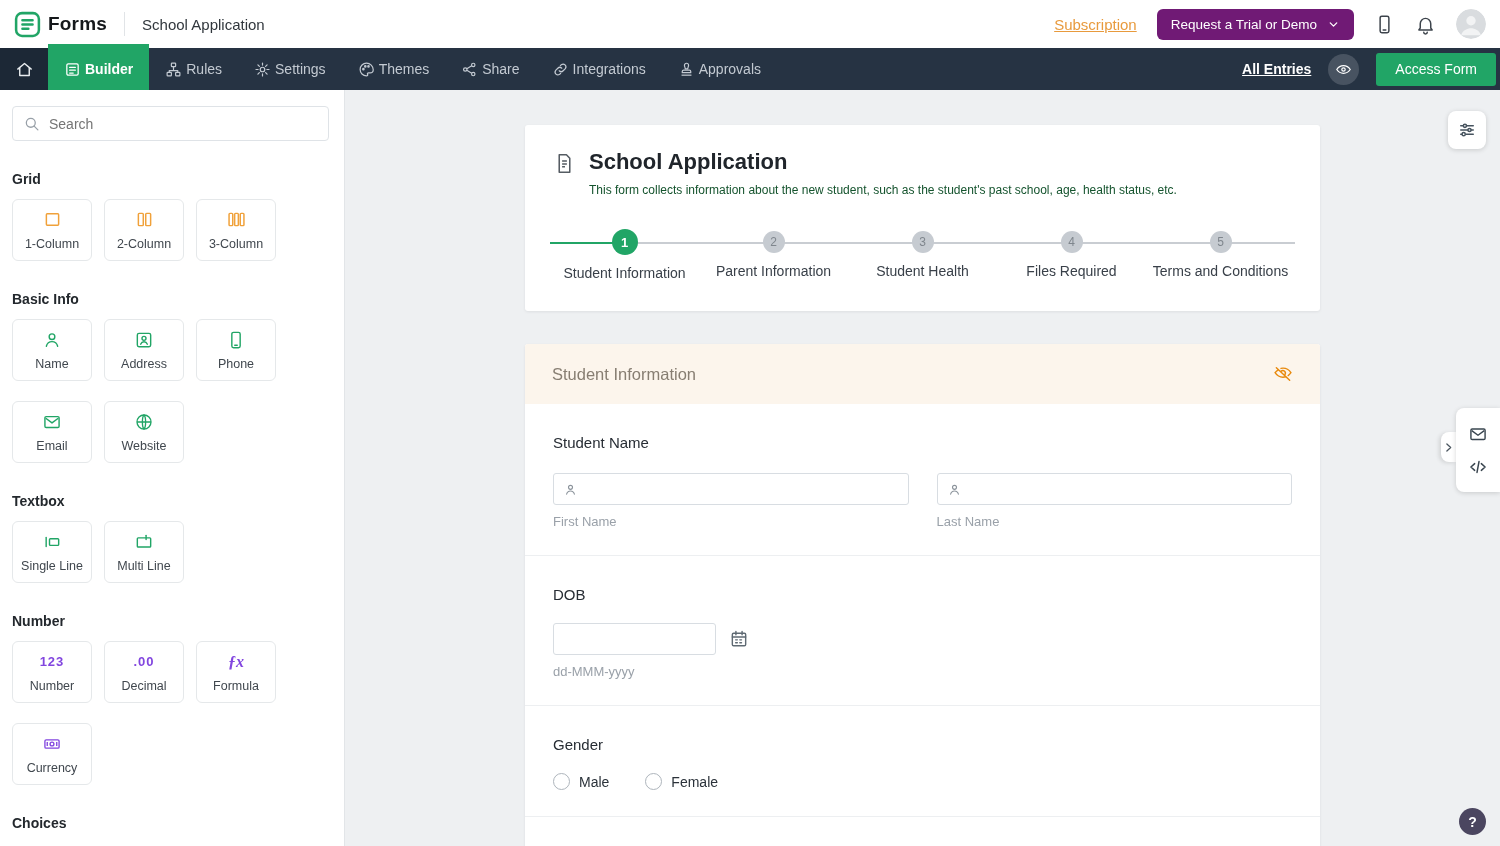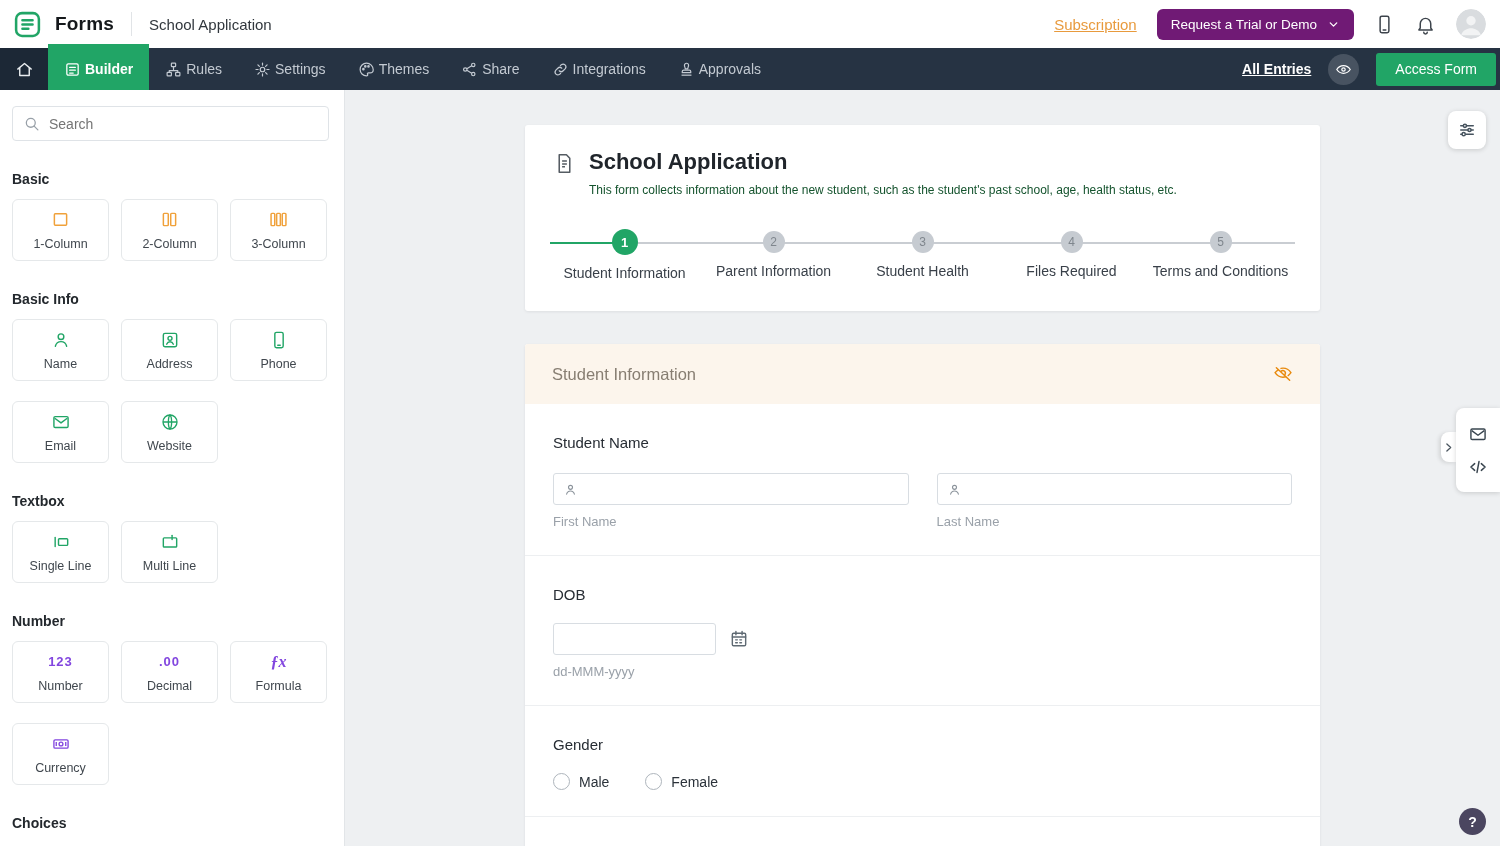--- a/index.html
+++ b/index.html
@@ -4,21 +4,21 @@
 <style>
   *{box-sizing:border-box;margin:0;padding:0}
   html,body{width:1500px;height:846px}
   body{font-family:"Liberation Sans","DejaVu Sans",sans-serif;color:#22272e;background:#fff;overflow:hidden}
   .app{position:relative;width:1500px;height:846px;overflow:hidden;display:flex;flex-direction:column;background:#fff}
   svg{display:block}
   button{font-family:inherit}
 
   
   .topbar{height:48px;flex:0 0 48px;display:flex;align-items:center;padding:0 14px;background:#fff}
-  .logo-wrap{display:flex;align-items:center;gap:14px;cursor:pointer}
+  .logo-wrap{display:flex;align-items:center;gap:7px;cursor:pointer}
   .app-name{font-size:19px;font-weight:700;color:#15181b;letter-spacing:.2px}
   .topbar-sep{width:1px;height:24px;background:#e1e4e7;margin:0 17px}
   .form-name-top{font-size:15px;color:#31373d}
   .topbar-right{margin-left:auto;display:flex;align-items:center;gap:20px}
   .subscription{font-size:15px;color:#e89a3d;text-decoration:underline;cursor:pointer;font-weight:500}
   .trial-btn{display:flex;align-items:center;gap:10px;background:#701a75;color:#fff;border:none;border-radius:6px;height:31px;padding:0 14px;font-size:13.5px;cursor:pointer}
   .icon-btn{background:none;border:none;color:#3d444c;cursor:pointer;padding:0;display:flex;align-items:center}
   .avatar{width:30px;height:30px;border-radius:50%;overflow:hidden;cursor:pointer;flex:0 0 30px}
 
   
@@ -35,21 +35,21 @@
   .content{flex:1;display:flex;height:756px;min-height:0}
   .sidebar{width:345px;flex:0 0 345px;background:#fff;border-right:1px solid #e2e5e8;overflow:hidden;padding-top:16px}
   .main{flex:1;background:#eef0f2;overflow:hidden;display:flex;flex-direction:column;align-items:center;padding-top:35px}
 
   
   .search-box{margin:0 15px 0 12px;height:35px;border:1px solid #dfe3e7;border-radius:4px;display:flex;align-items:center;padding:0 10px;gap:9px;color:#98a0a8;background:#fff}
   .search-box input{border:none;outline:none;font-size:14px;flex:1;color:#333;background:transparent;font-family:inherit}
   .fields-scroll{padding:0 15px 0 12px}
   .side-section-title{font-size:14px;font-weight:700;color:#23282d;margin-top:30px}
   .cards{display:flex;flex-wrap:wrap;gap:20px 12px;margin-top:12px}
-  .field-card{width:97px;height:62px;border:1px solid #e5e8ea;border-radius:6px;background:#fff;display:flex;flex-direction:column;align-items:center;justify-content:center;gap:7px;cursor:grab}
+  .field-card{width:80px;height:62px;border:1px solid #e5e8ea;border-radius:6px;background:#fff;display:flex;flex-direction:column;align-items:center;justify-content:center;gap:7px;cursor:grab}
   .field-card .flabel{font-size:12.5px;color:#40474e}
   .ic-orange{color:#f0a13a}
   .ic-green{color:#21a566}
   .ic-purple{color:#8246df}
   .icon-text{font-size:13px;font-weight:700;color:#8246df;letter-spacing:1px;line-height:20px;height:20px}
   .icon-text.fx{font-style:italic;font-family:"Liberation Serif","DejaVu Serif",serif;font-size:16px;letter-spacing:0}
 
   
   .form-header-card{width:795px;flex:0 0 auto;background:#fff;border-radius:3px;box-shadow:0 1px 3px rgba(27,31,35,.08)}
   .header-top{padding:24px 28px 14px;display:flex;gap:13px}
@@ -249,21 +249,21 @@
           <svg viewBox="0 0 24 24" width="17" height="17" fill="none" stroke="currentColor" stroke-width="1.8" stroke-linecap="round">
               <circle cx="11" cy="11" r="6.3"></circle>
               <path d="M15.7 15.7 21 21"></path>
             </svg>
         </span>
         <input type="text" placeholder="Search" style="">
       </div>
 
       <div class="fields-scroll">
 
-        <div class="side-section-title">Basic</div>
+        <div class="side-section-title">Grid</div>
         <div class="cards">
           <div class="field-card">
             <span class="ic-orange">
               <svg viewBox="0 0 24 24" width="21" height="21" fill="none" stroke="currentColor" stroke-width="1.7">
                   <rect x="5" y="5.5" width="14" height="13" rx="1"></rect>
                 </svg>
             </span>
             <span class="flabel">1-Column</span>
           </div>
           <div class="field-card">

